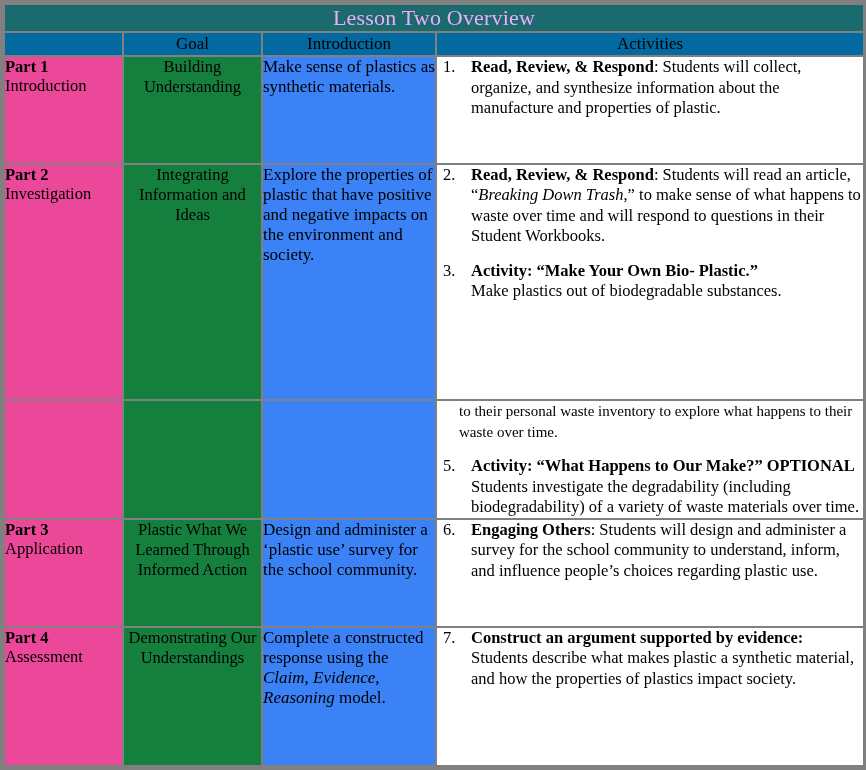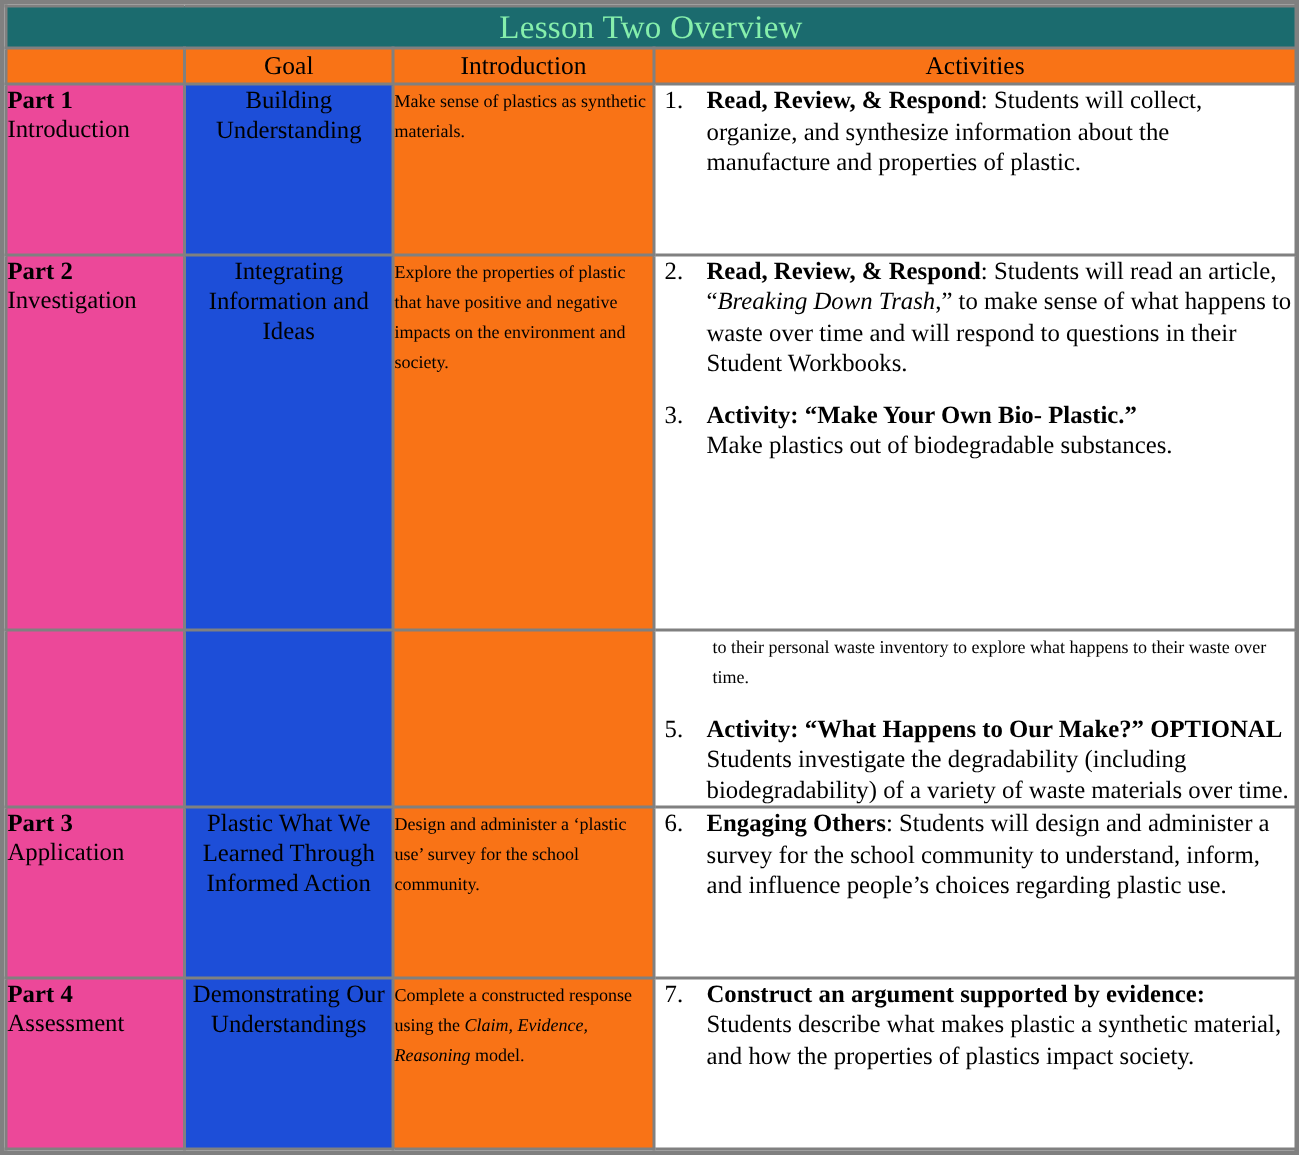--- a/index.html
+++ b/index.html
@@ -33,35 +33,35 @@
   table.lesson td, table.lesson th {
     border: 2px solid #808080;
     vertical-align: top;
     padding: 0;
     font-weight: normal;
   }
 
   
   .title-cell {
     background: #1b6b6e;
-    color: #86efac;
+    color: #f0abfc;
     text-align: center;
     font-weight: bold;
     font-size: 22px;
     height: 26px;
     line-height: 26px;
     vertical-align: middle;
     border-color: #1b6b6e;
     border-bottom-color: #808080;
     letter-spacing: 0.2px;
   }
 
   
   .colhead {
-    background: #f97316;
+    background: #0369a1;
     text-align: center;
     font-weight: bold;
     font-size: 17px;
     height: 22px;
     line-height: 22px;
     vertical-align: middle;
   }
 
   
   col.c-part { width: 119px; }
@@ -80,31 +80,31 @@
   }
   .part-cell .part-num {
     font-weight: bold;
     display: block;
   }
   .part-cell .part-sub {
     display: block;
   }
 
   .goal-cell {
-    background: #1d4ed8;
+    background: #15803d;
     text-align: center;
     font-size: 16.5px;
     line-height: 20px;
     padding: 5px 4px 4px 4px;
   }
 
   .desc-cell {
-    background: #f97316;
+    background: #3b82f6;
     text-align: left;
-    font-size: 12px;
+    font-size: 17px;
     line-height: 20px;
     padding: 5px 6px 4px 7px;
   }
 
   .act-cell {
     background: #ffffff;
     padding: 5px 8px 6px 4px;
   }
 
   
@@ -126,22 +126,22 @@
     left: 6px;
     top: 0;
     width: 20px;
     text-align: left;
     font-size: 16.5px;
   }
   .act-lead { font-weight: bold; }
   .act-ital { font-style: italic; }
 
   .act-cont {
-    padding-left: 38px;
-    font-size: 12px;
+    padding-left: 22px;
+    font-size: 15px;
     line-height: 20.5px;
     margin-bottom: 14px;
   }
 
   .r-tall { height: 88px; }
 </style>
 </head>
 <body>
 
 <div class="table-wrap">

